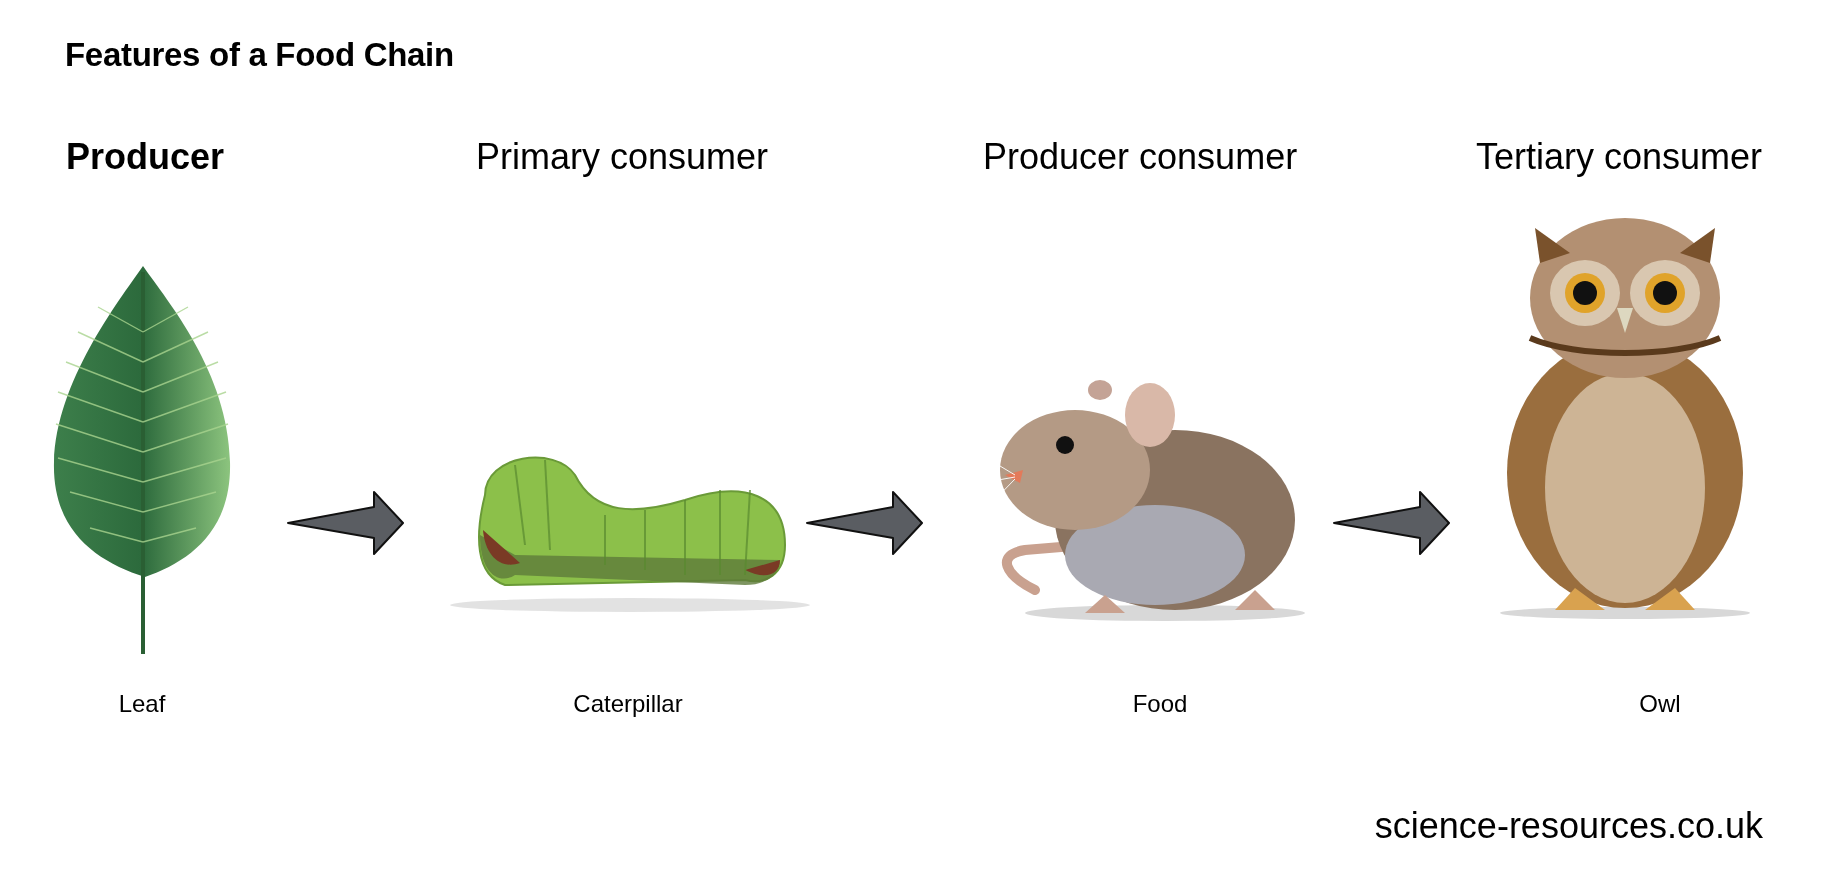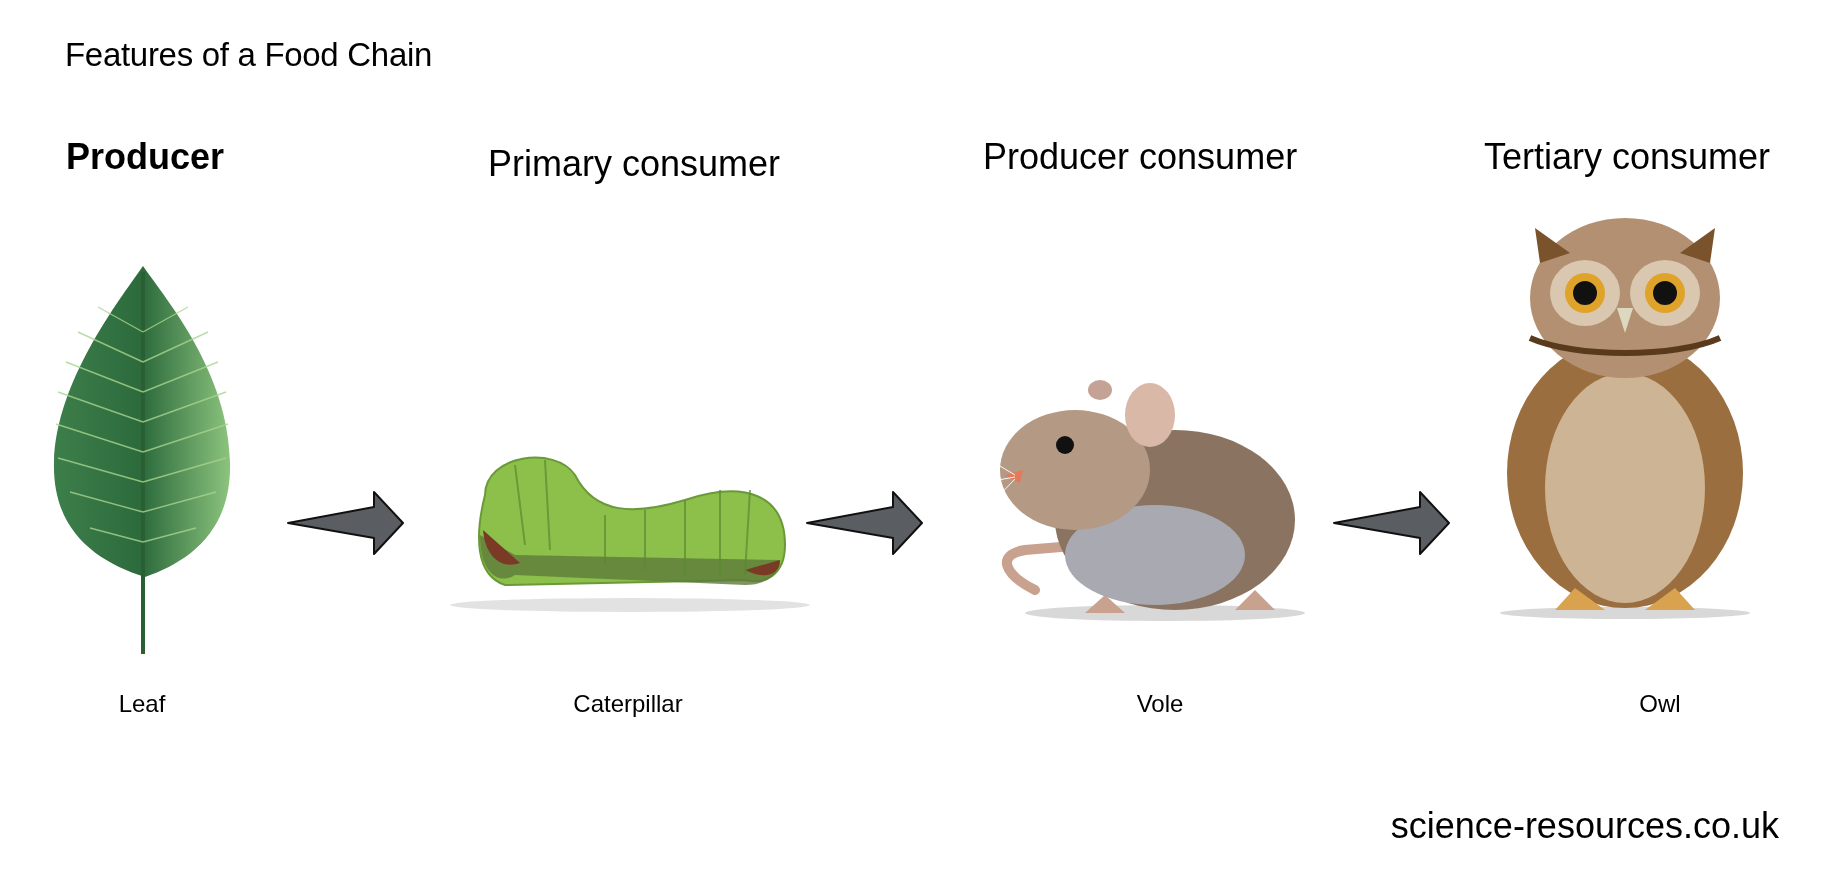--- a/index.html
+++ b/index.html
@@ -1,33 +1,33 @@
 <!DOCTYPE html>
 <html><head>
 <meta charset="utf-8">
 <style>
   html, body { margin:0; padding:0; background:#ffffff; }
   body { width:1825px; height:884px; position:relative; overflow:hidden;
          font-family:"Liberation Sans", "DejaVu Sans", sans-serif; color:#000; }
-  .title { position:absolute; left:65px; top:36px; font-size:33px; font-weight:normal; letter-spacing:-0.3px; }
+  .title { position:absolute; left:65px; top:36px; font-size:33px; font-weight:bold; letter-spacing:-0.3px; }
   .heading { position:absolute; top:136px; font-size:36px; white-space:nowrap; }
   .label { position:absolute; top:690px; font-size:24px; white-space:nowrap; transform:translateX(-50%); }
-  .footer { position:absolute; right:46px; top:805px; font-size:36px;text-align:center; }
+  .footer { position:absolute; right:62px; top:805px; font-size:36px;text-align:center; }
   .pic { position:absolute; }
   .arrow { position:absolute; }
 </style>
 </head>
 <body>
 
 <div class="title">Features of a Food Chain</div>
 
 <div class="heading" style="left:66px;font-weight:bold;">Producer</div>
-<div class="heading" style="left:488px;margin-top:7px;">Primary consumer</div>
+<div class="heading" style="left:476px;">Primary consumer</div>
 <div class="heading" style="left:983px;">Producer consumer</div>
-<div class="heading" style="left:1476px;margin-left:8px;">Tertiary consumer</div>
+<div class="heading" style="left:1476px;">Tertiary consumer</div>
 
 <svg class="pic" style="left:48px; top:262px;" width="190" height="395" viewBox="0 0 190 395">
   <defs>
     <linearGradient id="lg" x1="0" x2="1" y1="0" y2="0">
       <stop offset="0" stop-color="#3d7f4b"></stop>
         <stop offset="0.5" stop-color="#2c6a3c"></stop>
         <stop offset="1" stop-color="#8cc47e"></stop>
     </linearGradient>
   </defs>
   <path d="M95 4 C120 40 180 110 182 200 C184 270 140 300 97 315 C50 300 4 270 6 200 C8 120 70 40 95 4 Z" fill="url(#lg)"></path>
@@ -114,16 +114,16 @@
   <circle cx="90" cy="85" r="12" fill="#111"></circle>
     <circle cx="170" cy="85" r="12" fill="#111"></circle>
   <path d="M122 100 L138 100 L130 125 Z" fill="#ddd8c0"></path>
   <path d="M35 130 C80 150 180 150 225 130" stroke="#5a3a1c" stroke-width="6" fill="none"></path>
   <path d="M80 380 L60 402 L110 402 Z" fill="#d9a24f"></path>
     <path d="M180 380 L150 402 L200 402 Z" fill="#d9a24f"></path>
 </svg>
 
 <div class="label" style="left:142px;">Leaf</div>
 <div class="label" style="left:628px;">Caterpillar</div>
-<div class="label" style="left:1160px;">Vole</div>
+<div class="label" style="left:1160px;">Food</div>
 <div class="label" style="left:1660px;">Owl</div>
 
 <div class="footer">science-resources.co.uk</div>
 
 </body></html>

